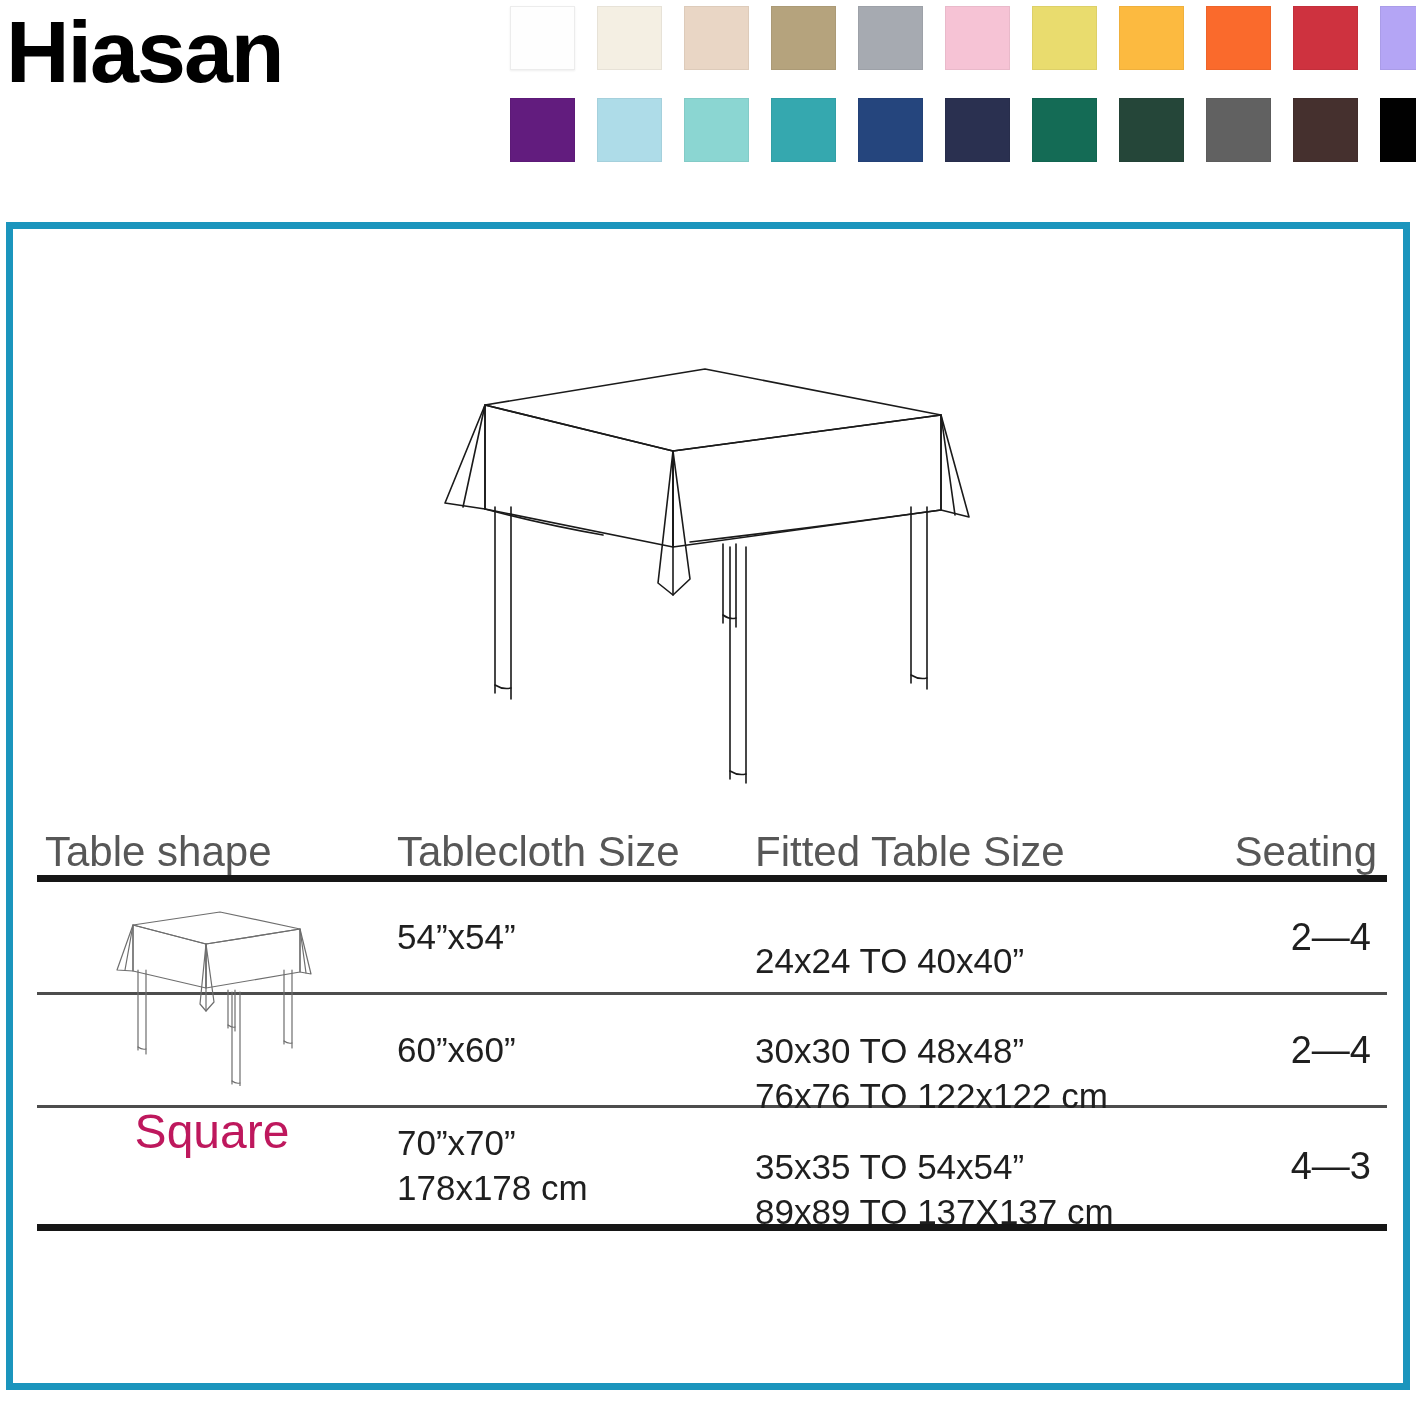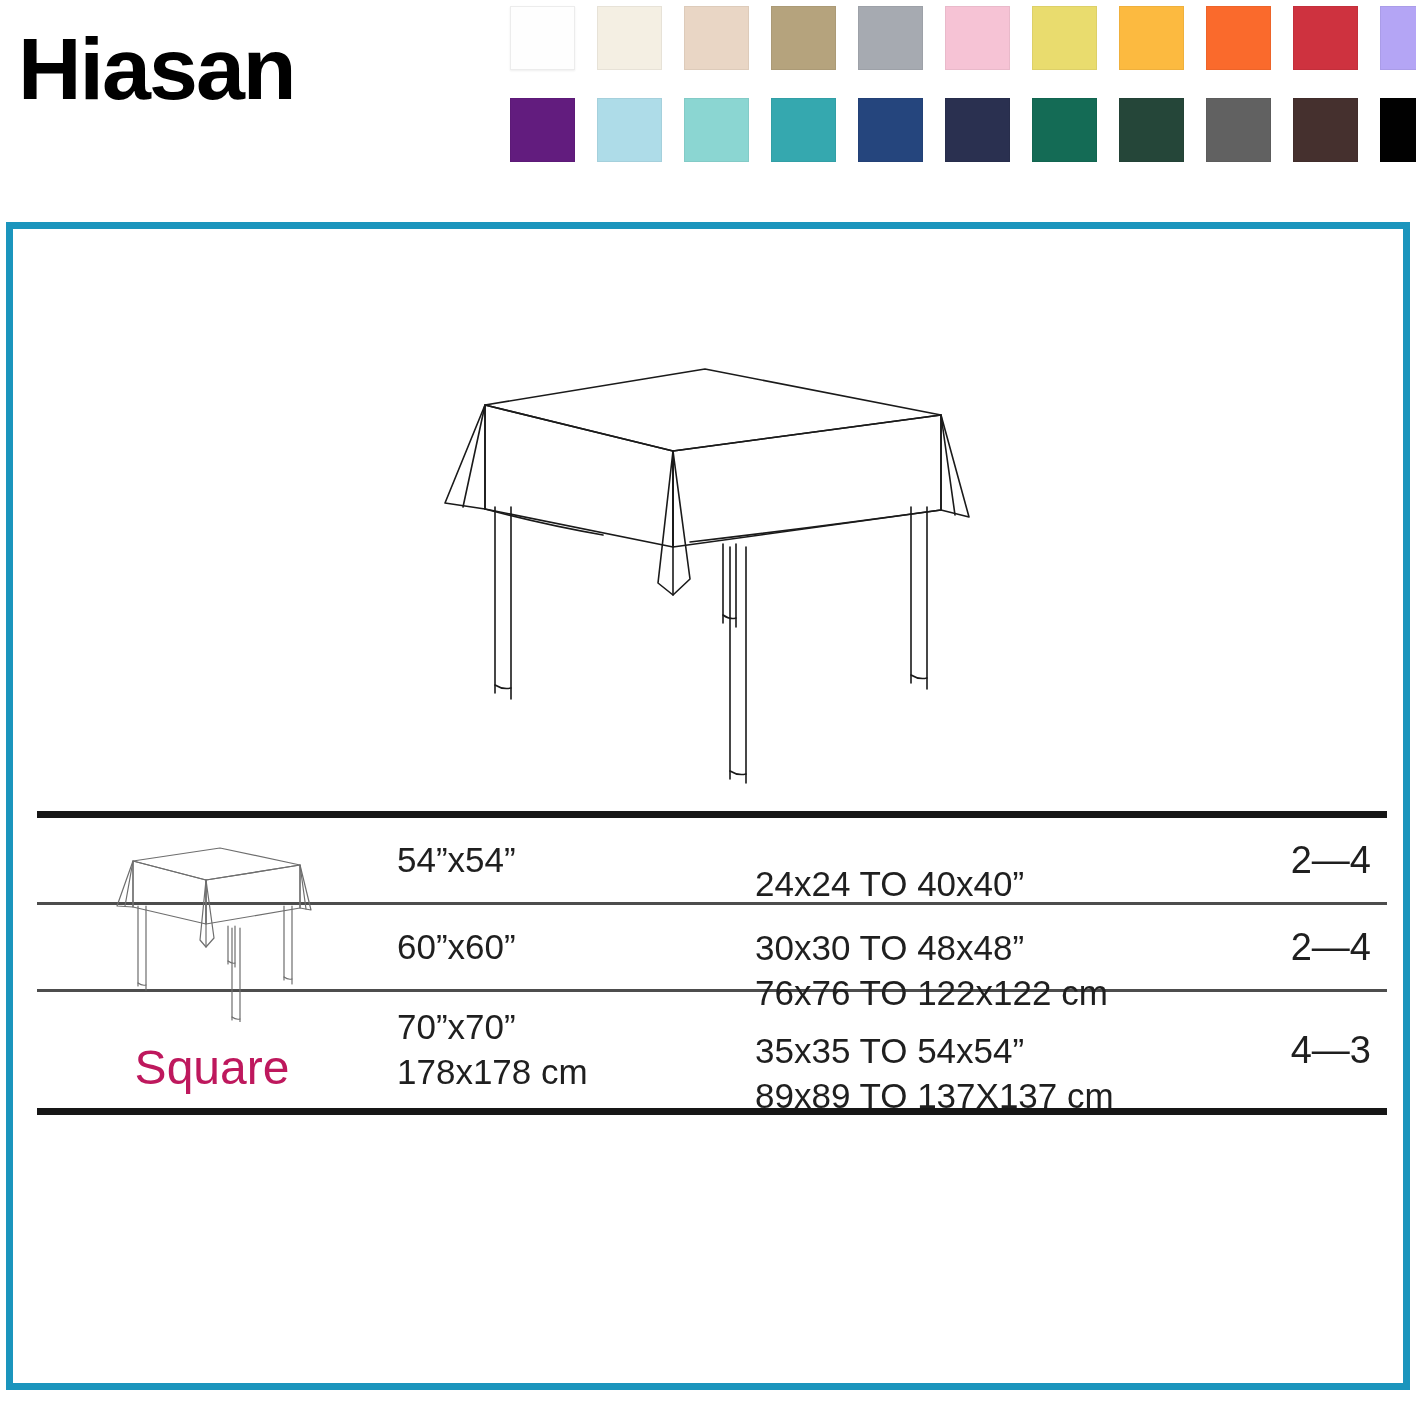--- a/index.html
+++ b/index.html
@@ -20,28 +20,27 @@
   
   .top-band {
     position: absolute;
     left: 0; top: 0;
     width: 1416px;
     height: 200px;
   }
   .brand-logo {
     position: absolute;
     left: 6px;
-    top: 25px;
+    top: 8px;
     font-family: "Liberation Sans", sans-serif;
     font-size: 88px;
     font-weight: 700;
     letter-spacing: -2px;
     color: #000000;
     line-height: 1;
-    margin-left: 12px;
   }
   .swatch-grid {
     position: absolute;
     left: 510px;
     top: 6px;
     width: 900px;
     display: flex;
     flex-direction: column;
     gap: 28px;
   }
@@ -121,21 +120,21 @@
   .th.shape-th   { padding-left: 8px; }
   .th.cloth-th   { padding-left: 10px; }
   .th.fitted-th  { padding-left: 8px; }
   .th.seating-th { padding-right: 10px; }
 
   .tbody { position: relative; }
 
   .trow {
     display: flex;
     align-items: center;
-    height: 84px;
+    height: 110px;
     position: relative;
   }
   .trow.last { height: 116px; }
 
   .cell {
     font-size: 35px;
     color: #1f1f1f;
     line-height: 1.28;
     white-space: nowrap;
   }
@@ -242,20 +241,34 @@
       <path d="M240 104 L225 236 L240 248 L257 232 L240 104"></path>
       <path d="M240 104 L240 248"></path>
 
       <path d="M52 162 q60 16 118 26"></path>
       <path d="M257 195 q120 -14 251 -32"></path>
     </svg>
   </div>
 
   <div class="size-table">
 
+    <div class="thead">
+      <div class="col-shape">
+        <div class="th shape-th">Table shape</div>
+      </div>
+      <div class="col-cloth">
+        <div class="th cloth-th">Tablecloth Size</div>
+      </div>
+      <div class="col-fitted">
+        <div class="th fitted-th">Fitted Table Size</div>
+      </div>
+      <div class="col-seating">
+        <div class="th seating-th">Seating</div>
+      </div>
+    </div>
 
     <div class="rule"></div>
 
     <div class="tbody">
 
       <div class="shape-cell">
         <div class="shape-thumb">
           <svg viewBox="0 0 208 188" xmlns="http://www.w3.org/2000/svg" fill="none" stroke="#6e6e6e" stroke-width="1.2" stroke-linejoin="round" stroke-linecap="round">
             <path d="M30 72 L30 152 M38 72 L38 156"></path>
             <path d="M30 149 q4 3 8 2"></path>

